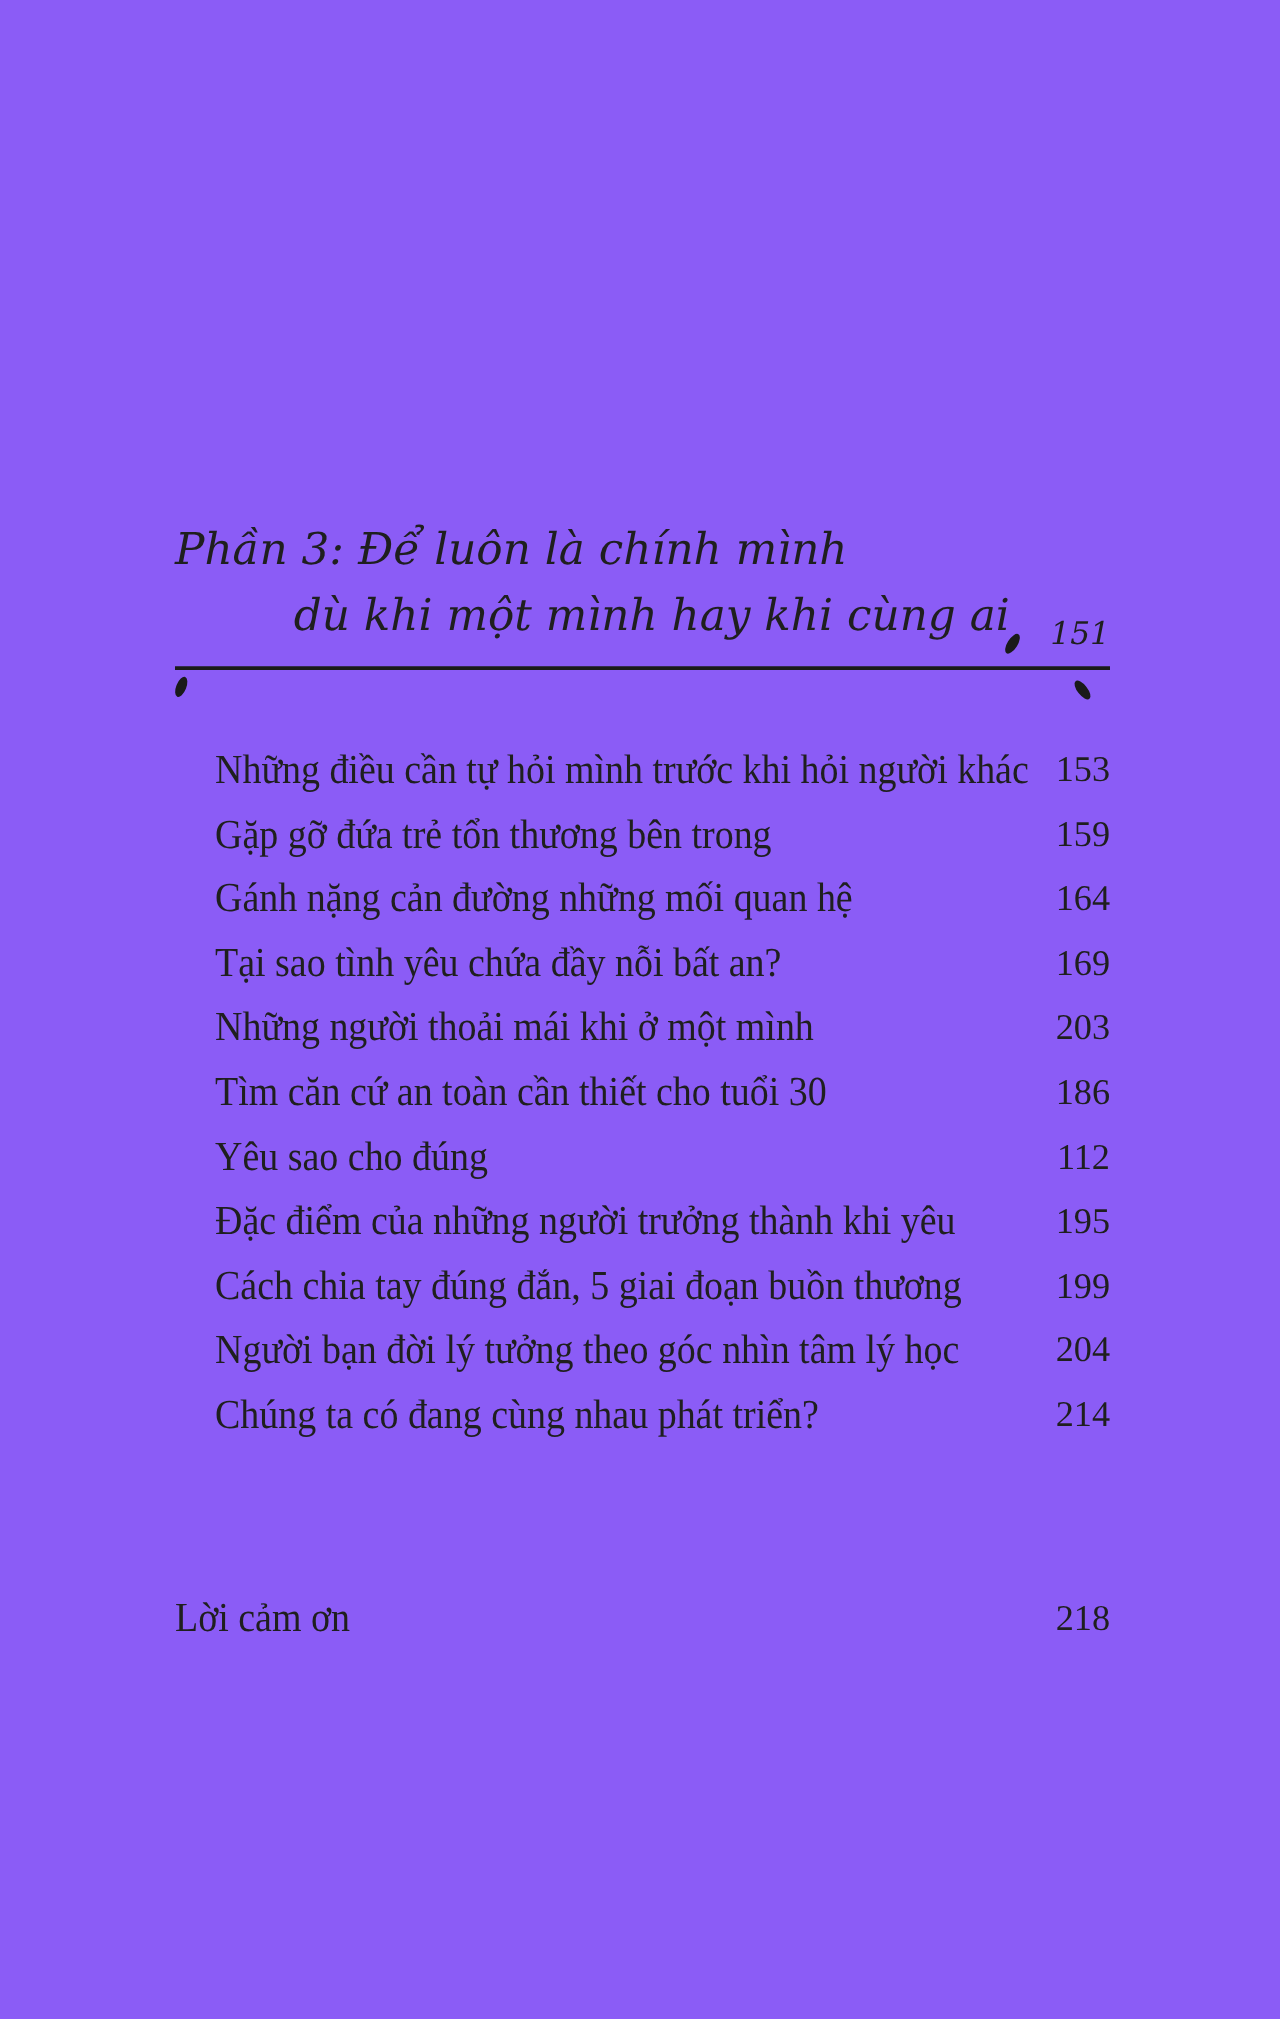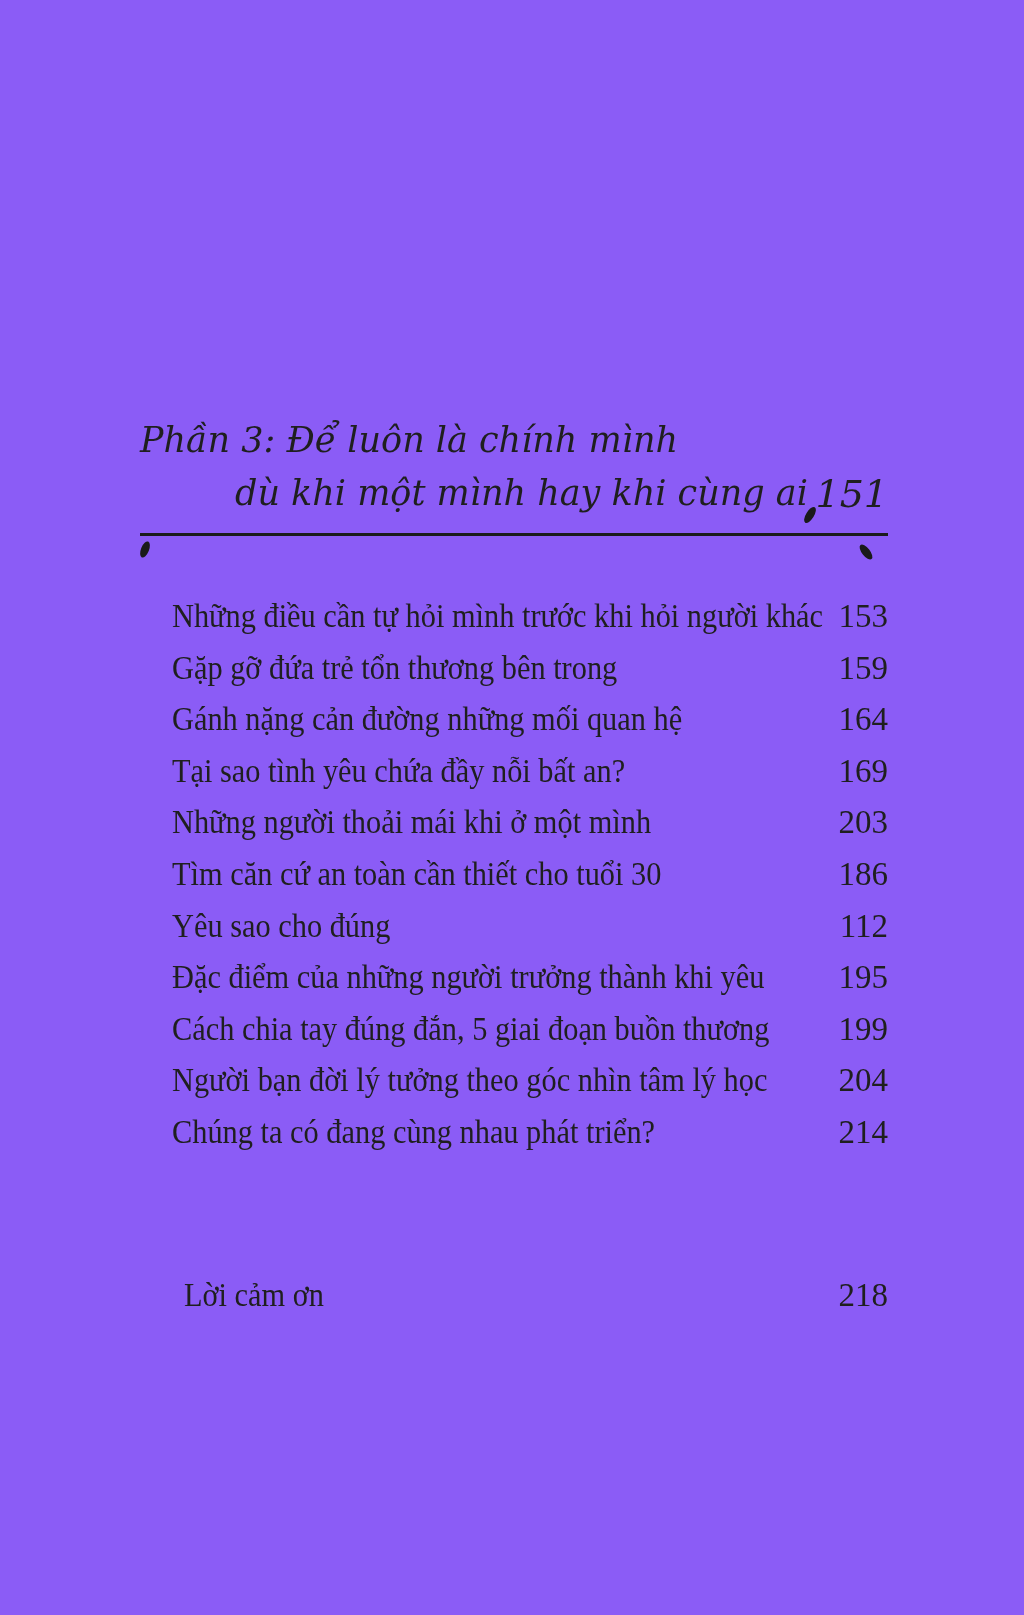--- a/index.html
+++ b/index.html
@@ -34,25 +34,25 @@
     font-size: 35px;
     line-height: 53px;
     color: #1f1f1f;
     white-space: nowrap;
   }
   .h-line2 {
     margin-left: 95px;
   }
   .h-page {
     position: absolute;
-    top: 64px;
+    top: 76px;
     right: 0;
     font-family: "DejaVu Serif", serif;
     font-style: italic;
-    font-size: 38px;
+    font-size: 25px;
     line-height: 33px;
   }
   
   .rule {
     position: absolute;
     top: 533px;
     left: 0;
     right: 0;
     height: 2.5px;
     background: #1b1b1b;
@@ -83,30 +83,29 @@
     position: absolute;
     left: 0;
     white-space: nowrap;
     font-size: 33px;
     transform: scaleX(0.92);
     transform-origin: left center;
   }
   .toc-page {
     position: absolute;
     right: 0;
-    font-size: 33px;
+    font-size: 29px;
   }
   .ack {
     position: absolute;
     top: 1270px;
     left: 0;
     right: 0;
     height: 51.6px;
     line-height: 51.6px;
-    margin-left: 44px;
   }
 </style>
 </head>
 <body>
 
 <div class="sheet">
   <div class="content">
 
     <div class="header">
       <div class="h-line1"><span>Phần 3:</span> <span>Để luôn là chính mình</span></div>

